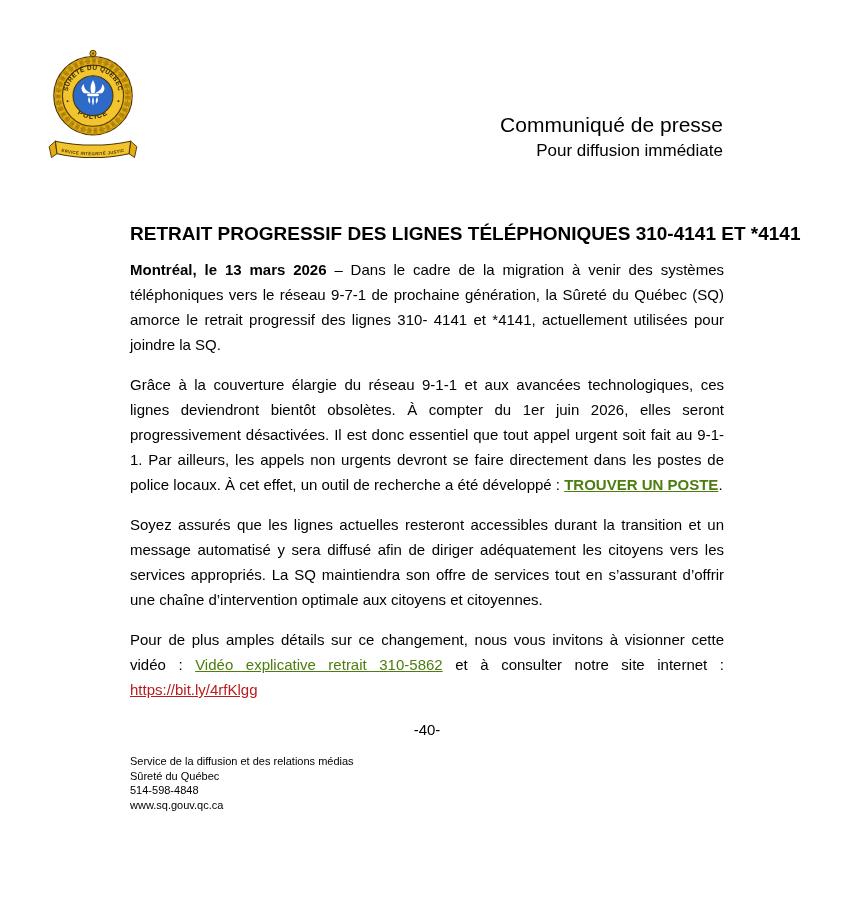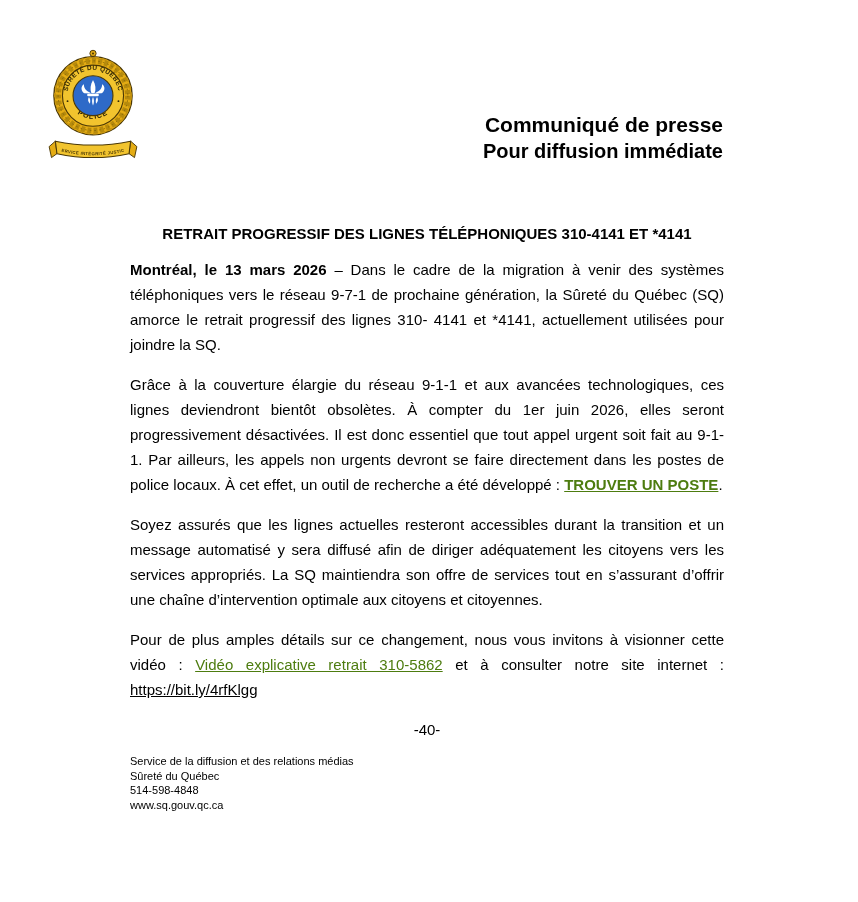--- a/index.html
+++ b/index.html
@@ -4,37 +4,37 @@
 <style>
   html,body{margin:0;padding:0;}
   body{
     width:858px;height:902px;background:#ffffff;position:relative;
     font-family:"Liberation Sans", sans-serif;color:#000;
     -webkit-font-smoothing:antialiased;
   }
   .logo{position:absolute;left:46px;top:44px;width:94px;}
   .logo svg{display:block;width:100%;height:auto;}
 
-  .press-header{position:absolute;top:110px;right:135px;text-align:right;font-weight:bold;}
+  .press-header{position:absolute;top:110px;right:135px;text-align:right;}
   .ph-line1{font-size:21px;line-height:30px;white-space:nowrap;}
-  .ph-line2{font-size:20px;line-height:22px;white-space:nowrap;}
+  .ph-line2{font-size:17px;line-height:22px;white-space:nowrap;}
 
   .content{position:absolute;left:130px;top:225px;width:594px;}
   .headline{
-    font-size:15px;font-weight:bold;text-align:center;
+    font-size:19px;font-weight:bold;text-align:center;
     line-height:18px;margin:0 0 14px 0;white-space:nowrap;
   }
   .content p{
     margin:0 0 15px 0;font-size:15px;line-height:25px;
     text-align:justify;
   }
   .lead-bold{font-weight:bold;}
   a.link{color:#4d7c0f;text-decoration:underline;cursor:pointer;}
   a.link.bold{font-weight:bold;}
-  a.link.visited{color:#000000;}
+  a.link.visited{color:#b91c1c;}
   .end-mark{text-align:center;font-size:15px;line-height:25px;margin:13px 0 0 0;}
   .footer{margin-top:12px;font-size:11px;line-height:14.5px;}
 </style>
 </head>
 <body>
 
 <div class="page">
 
   <div class="logo">
     <svg viewBox="0 0 120 152" xmlns="http://www.w3.org/2000/svg">

